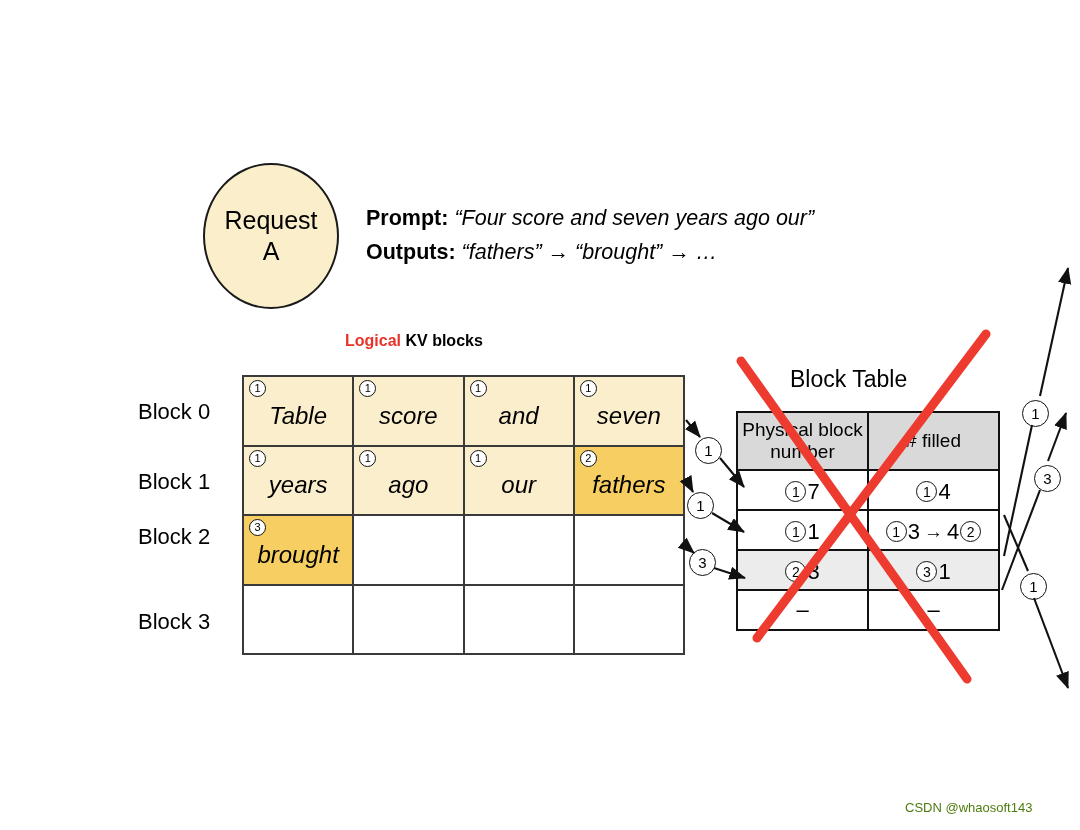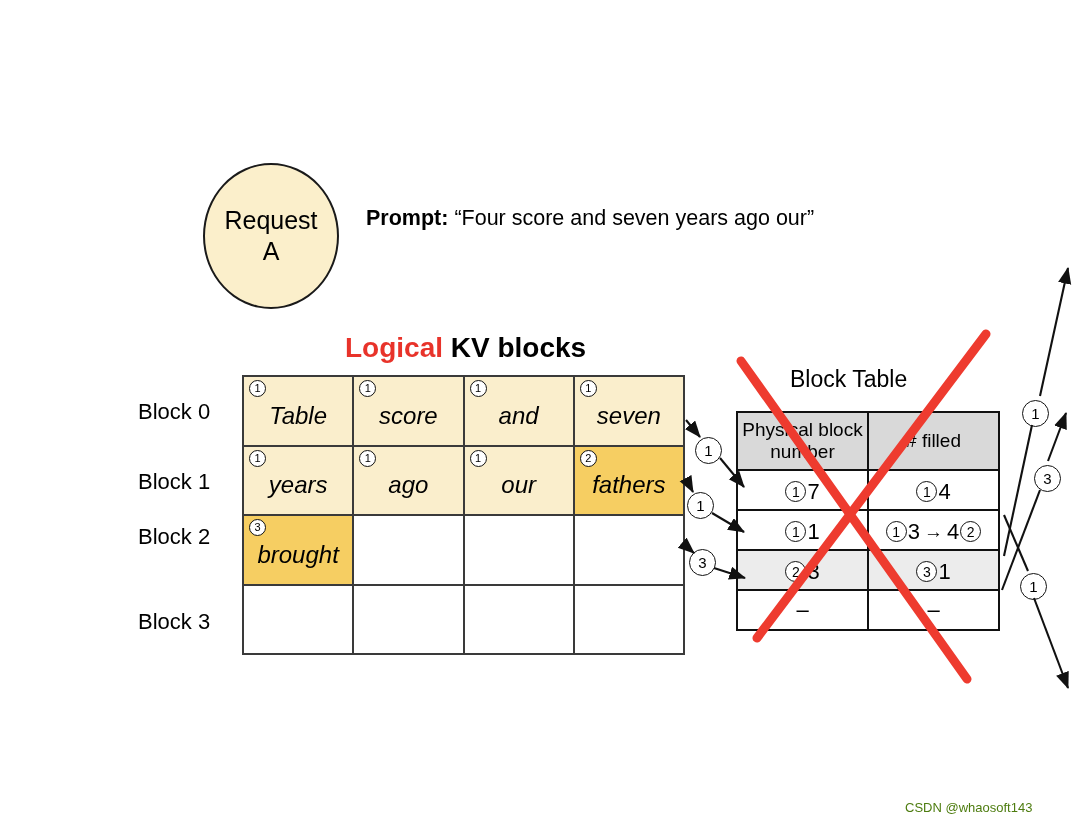--- a/index.html
+++ b/index.html
@@ -32,27 +32,27 @@
 
   
   .promptblock {
     position: absolute;
     left: 366px; top: 201px;
     font-size: 21.5px;
     line-height: 1.60;
     white-space: nowrap;
   }
   .promptblock .lbl { font-weight: bold; }
-  .promptblock .val { }
+  .promptblock .val { font-style: italic; }
 
   
   .logical-heading {
     position: absolute;
     left: 345px; top: 332px;
-    font-size: 28px; font-weight: bold;
+    font-size: 16px; font-weight: bold;
     white-space: nowrap;
   }
   .logical-heading .red { color: #E8332A; }
 
   
   .kv-grid {
     position: absolute;
     left: 242px; top: 375px;
     width: 443px; height: 280px;
     display: grid;
@@ -183,20 +183,24 @@
 
   <div class="request-circle">
     <span>Request</span>
     <span>A</span>
   </div>
 
   <div class="promptblock">
     <div>
       <span class="lbl">Prompt:</span>
       <span class="val">“Four score and seven years ago our”</span>
+    </div>
+    <div>
+      <span class="lbl">Outputs:</span>
+      <span class="val">“fathers” → “brought” → …</span>
     </div>
   </div>
 
   <div class="logical-heading">
     <span class="red">Logical</span><span> KV blocks</span>
   </div>
 
   <div class="block-label" style="top:399px;">Block 0</div>
   <div class="block-label" style="top:469px;">Block 1</div>
   <div class="block-label" style="top:524px;">Block 2</div>

